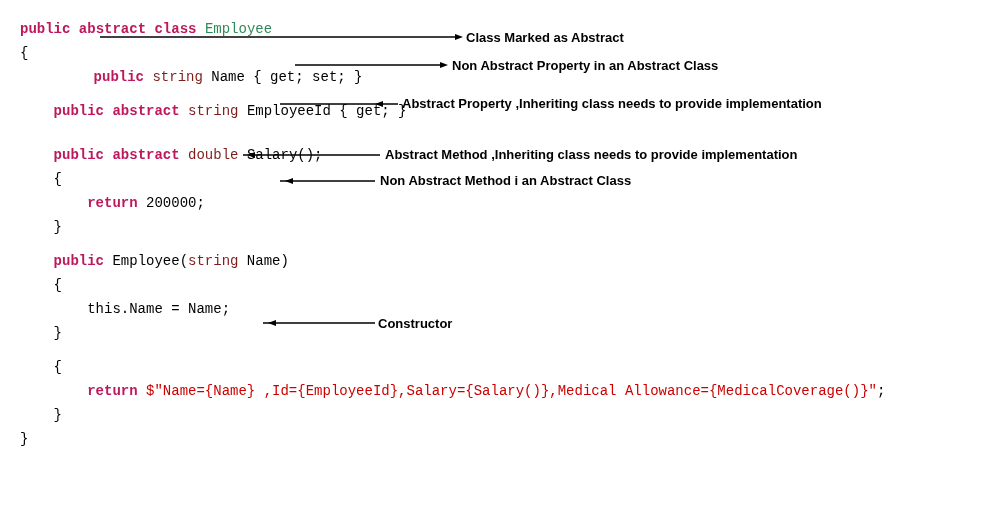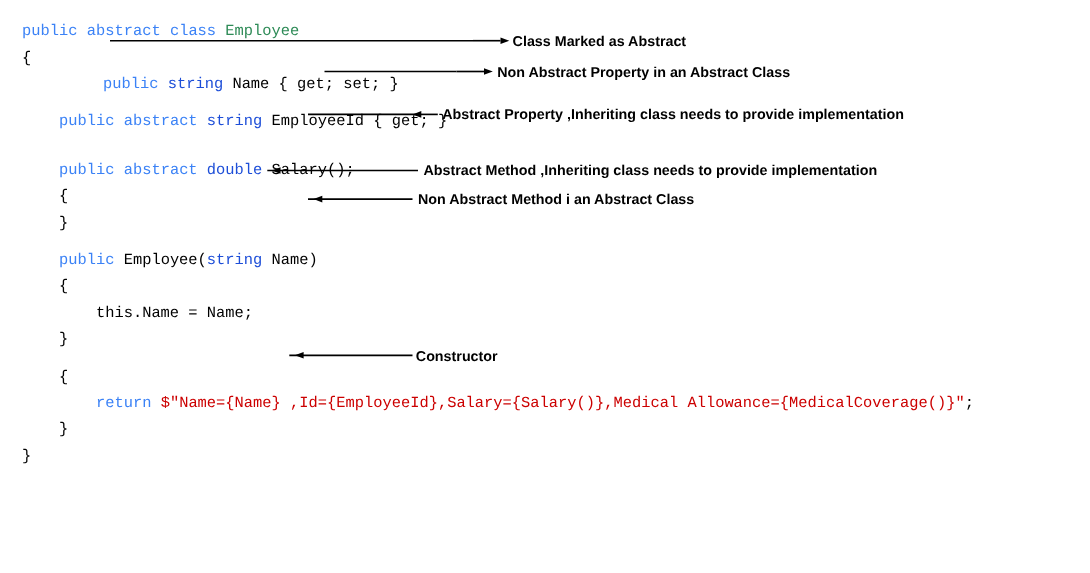--- a/index.html
+++ b/index.html
@@ -20,23 +20,23 @@
     .line {
       display: flex;
       align-items: center;
       position: relative;
       min-height: 24px;
     }
     .code-text {
       white-space: pre;
       color: #000000;
     }
-    .kw { color: #3b82f6; font-weight: normal; text-align: right; }
+    .kw { color: #be185d; font-weight: bold; text-align: right; }
     .class-name { color: #2e8b57; margin-top: 33px; }
-    .string-type { color: #1d4ed8; }
+    .string-type { color: #7f1d1d; }
     .dollar { color: #cc0000; }
 
     
     .arrows-overlay {
       position: absolute;
       top: 0;
       left: 0;
       width: 991px;
       height: 521px;
       pointer-events: none;
@@ -76,20 +76,23 @@
 
   <div class="line">
     <span class="code-text">    <span class="kw">public</span> <span class="kw">abstract</span> <span class="string-type">double</span> Salary();</span>
   </div>
 
 
   <div class="line">
     <span class="code-text">    {</span>
   </div>
 
+  <div class="line">
+    <span class="code-text">        <span class="kw">return</span> 200000;</span>
+  </div>
 
   <div class="line">
     <span class="code-text">    }</span>
   </div>
 
   <div class="line-separator"></div>
 
   <div class="line">
     <span class="code-text">    <span class="kw">public</span> Employee(<span class="string-type">string</span> Name)</span>
   </div>

